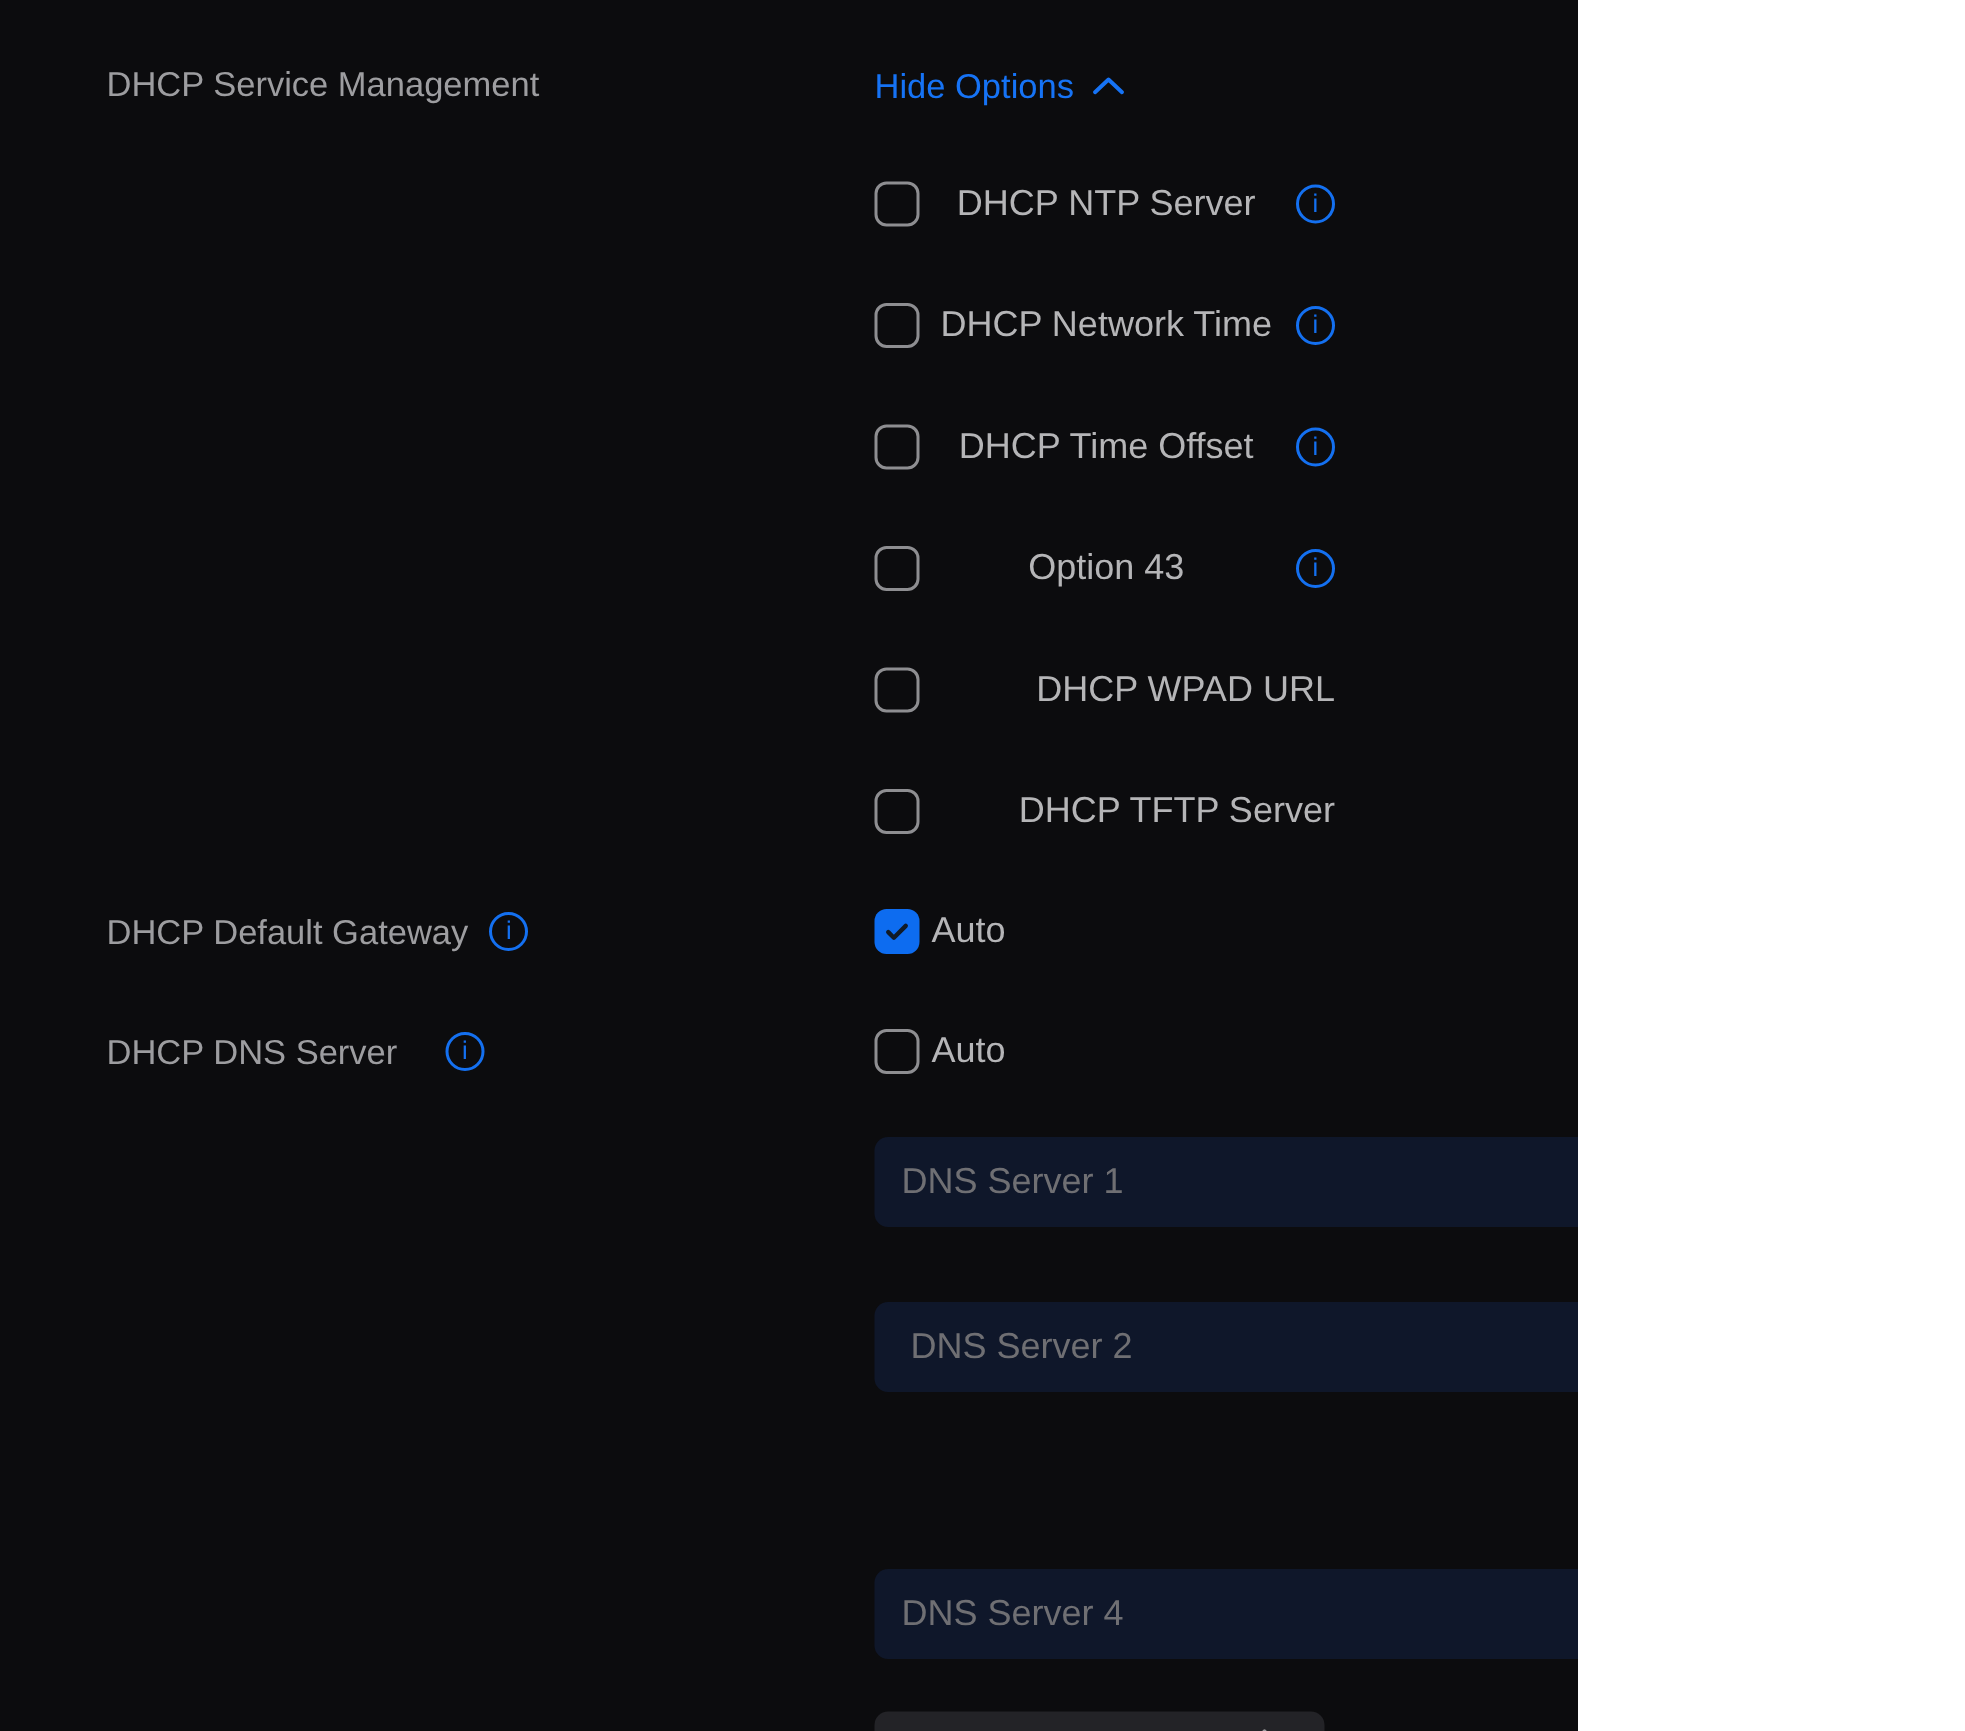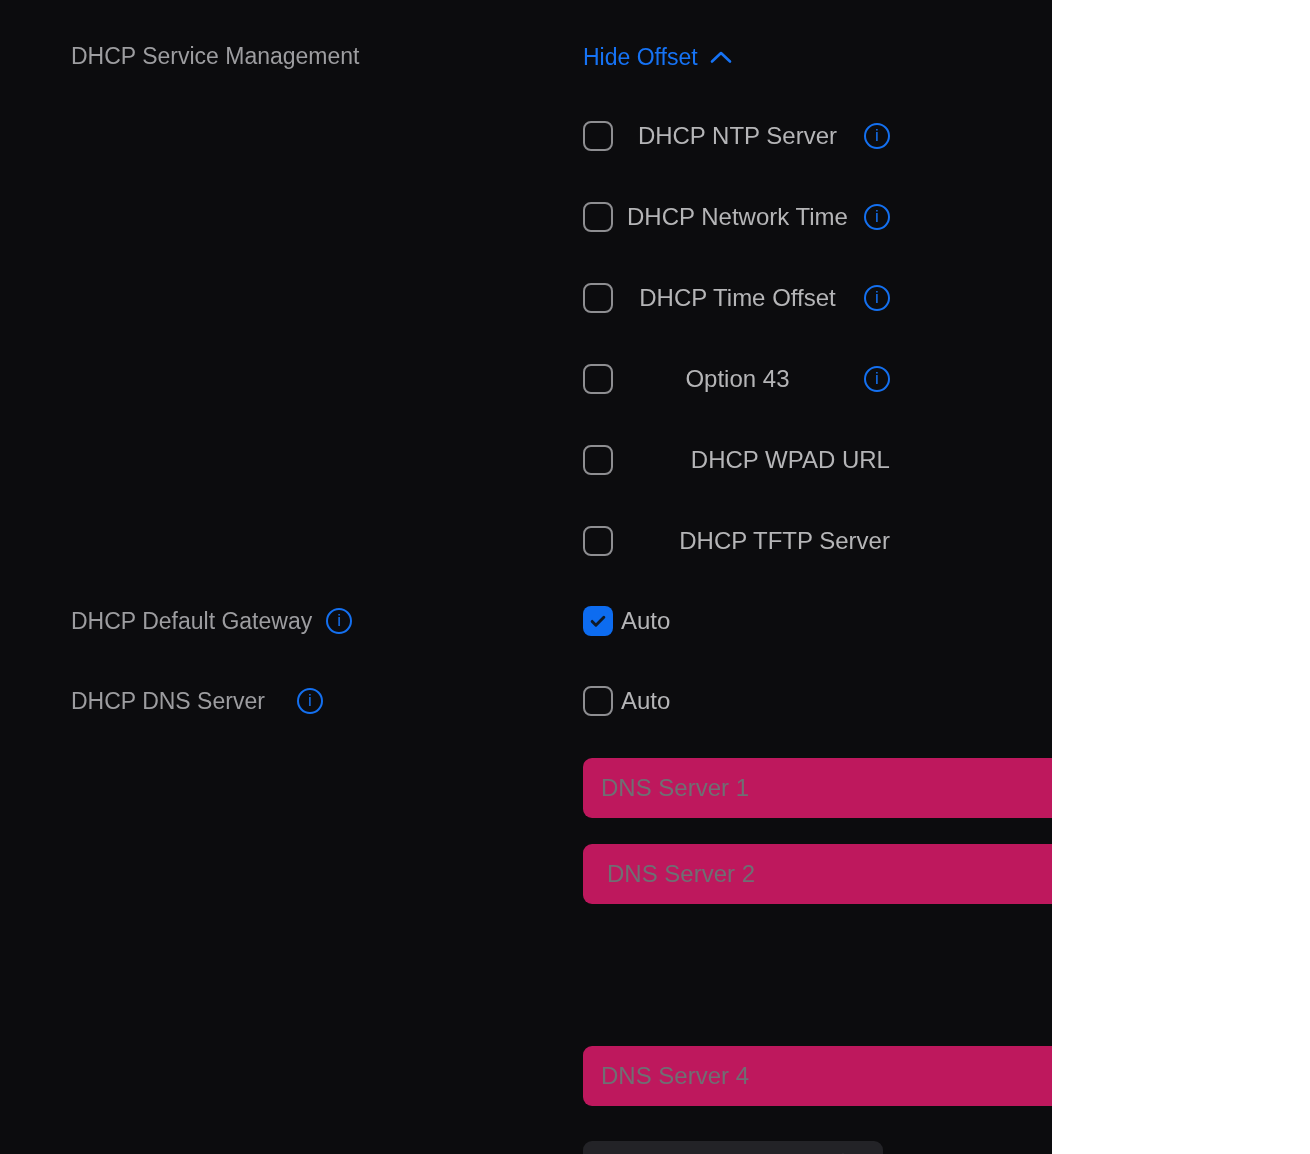--- a/index.html
+++ b/index.html
@@ -108,21 +108,21 @@
     gap: 8px;
     height: 30px;
   }
   
   .text-input {
     position: absolute;
     left: 583px;
     width: 690px;
     height: 60px;
     box-sizing: border-box;
-    background: #be185d;
+    background: #0f172a;
     border: none;
     border-radius: 9px;
     padding: 0 18px;
     color: #d0d0d3;
     font-size: 24px;
     font-family: "Liberation Sans", sans-serif;
     outline: none;
   }
   .text-input::placeholder { color: #6f6f73; opacity: 1; }
   
@@ -145,21 +145,21 @@
 </head>
 <body>
 
 <div class="page">
 
   <div class="field-label-row" style="top:41px;">
     <span class="field-label">DHCP Service Management</span>
   </div>
 
   <div class="toggle-link">
-    <span>Hide Offset</span>
+    <span>Hide Options</span>
     <span>
       <svg width="22" height="14" viewBox="0 0 22 14" fill="none">
         <path d="M2 11.5 L11 3 L20 11.5" stroke="#1673f5" stroke-width="2.6" stroke-linecap="round" stroke-linejoin="round"></path>
       </svg>
     </span>
   </div>
 
   <div class="options-list">
 
     <div class="option-row">
@@ -228,21 +228,21 @@
     <span class="info-icon">i</span>
   </div>
   <div class="auto-row" style="top:686px;">
     <span class="checkbox">
       
     </span>
     <span class="option-label">Auto</span>
   </div>
 
   <input class="text-input" style="top: 758px;" type="text" placeholder="DNS Server 1">
-  <input class="text-input" style="top: 844px; padding-left: 24px;" type="text" placeholder="DNS Server 2">
+  <input class="text-input" style="top: 868px; padding-left: 24px;" type="text" placeholder="DNS Server 2">
   <input class="text-input" style="top: 1046px;" type="text" placeholder="DNS Server 4">
 
   <div class="partial-field">
     <span class="stepper-up">
       <svg width="16" height="10" viewBox="0 0 16 10" fill="none">
         <path d="M2 8 L8 2 L14 8" stroke="#9a9a9d" stroke-width="2.2" stroke-linecap="round" stroke-linejoin="round"></path>
       </svg>
     </span>
   </div>
 

